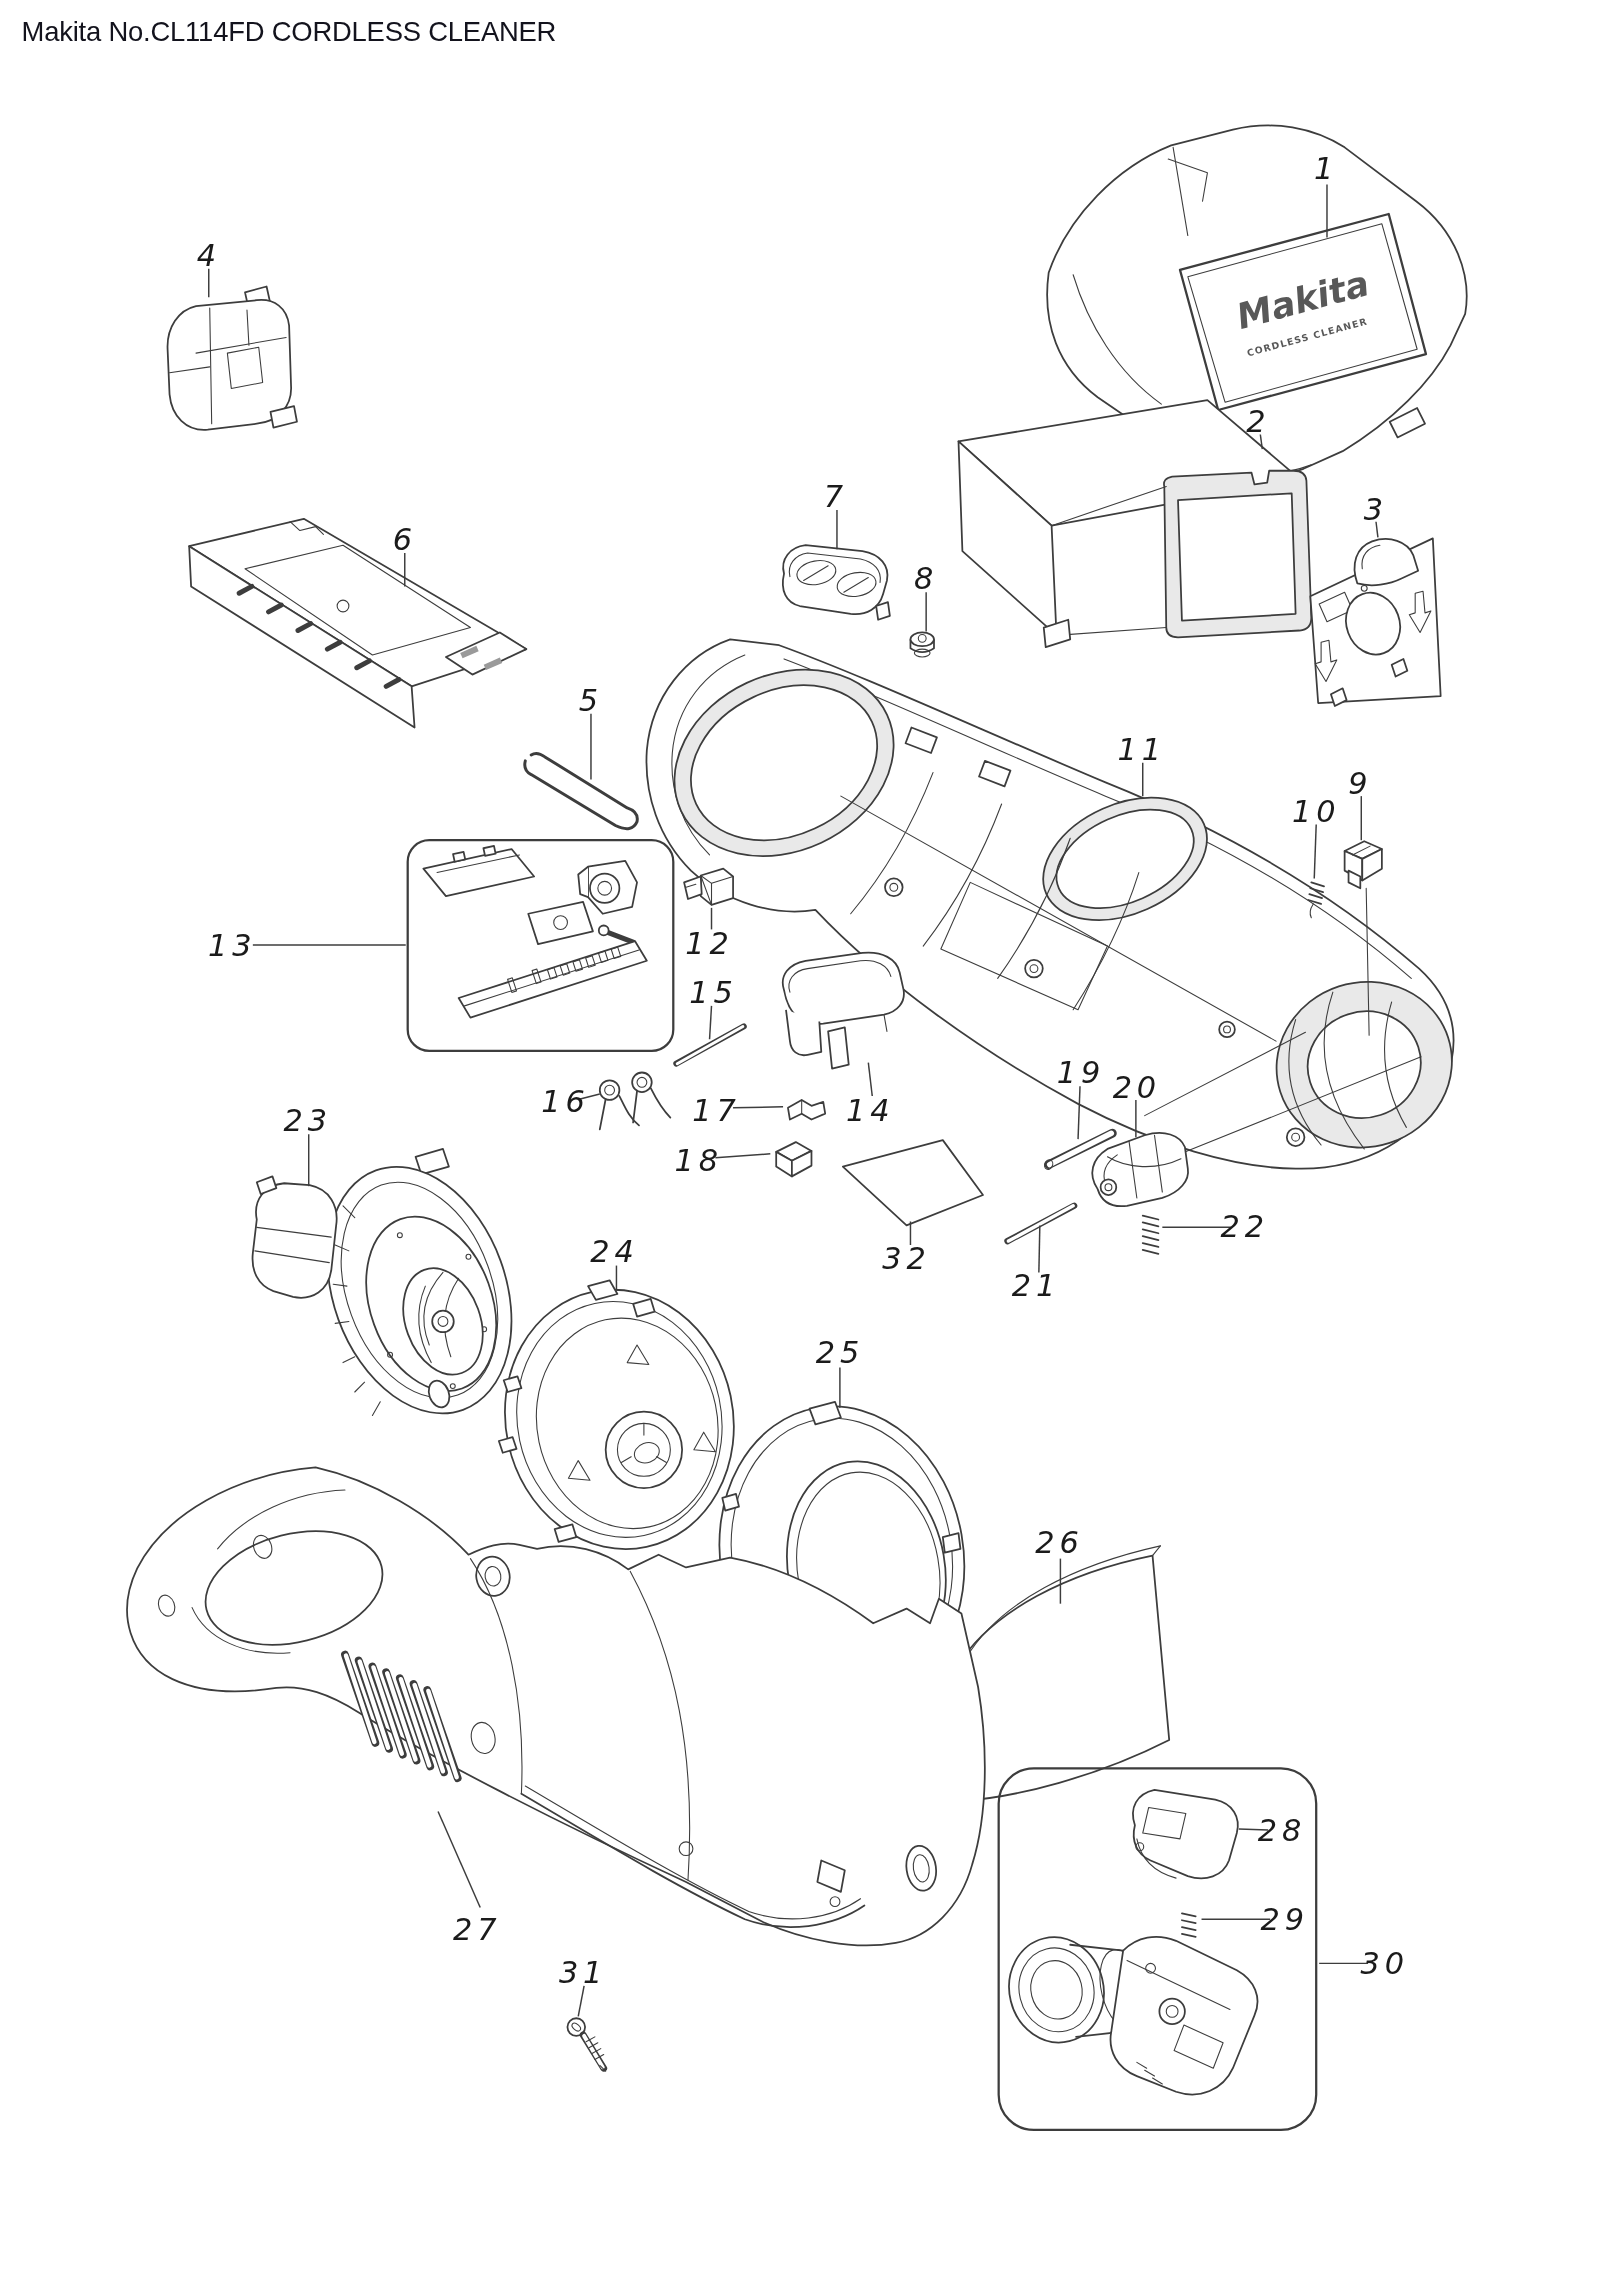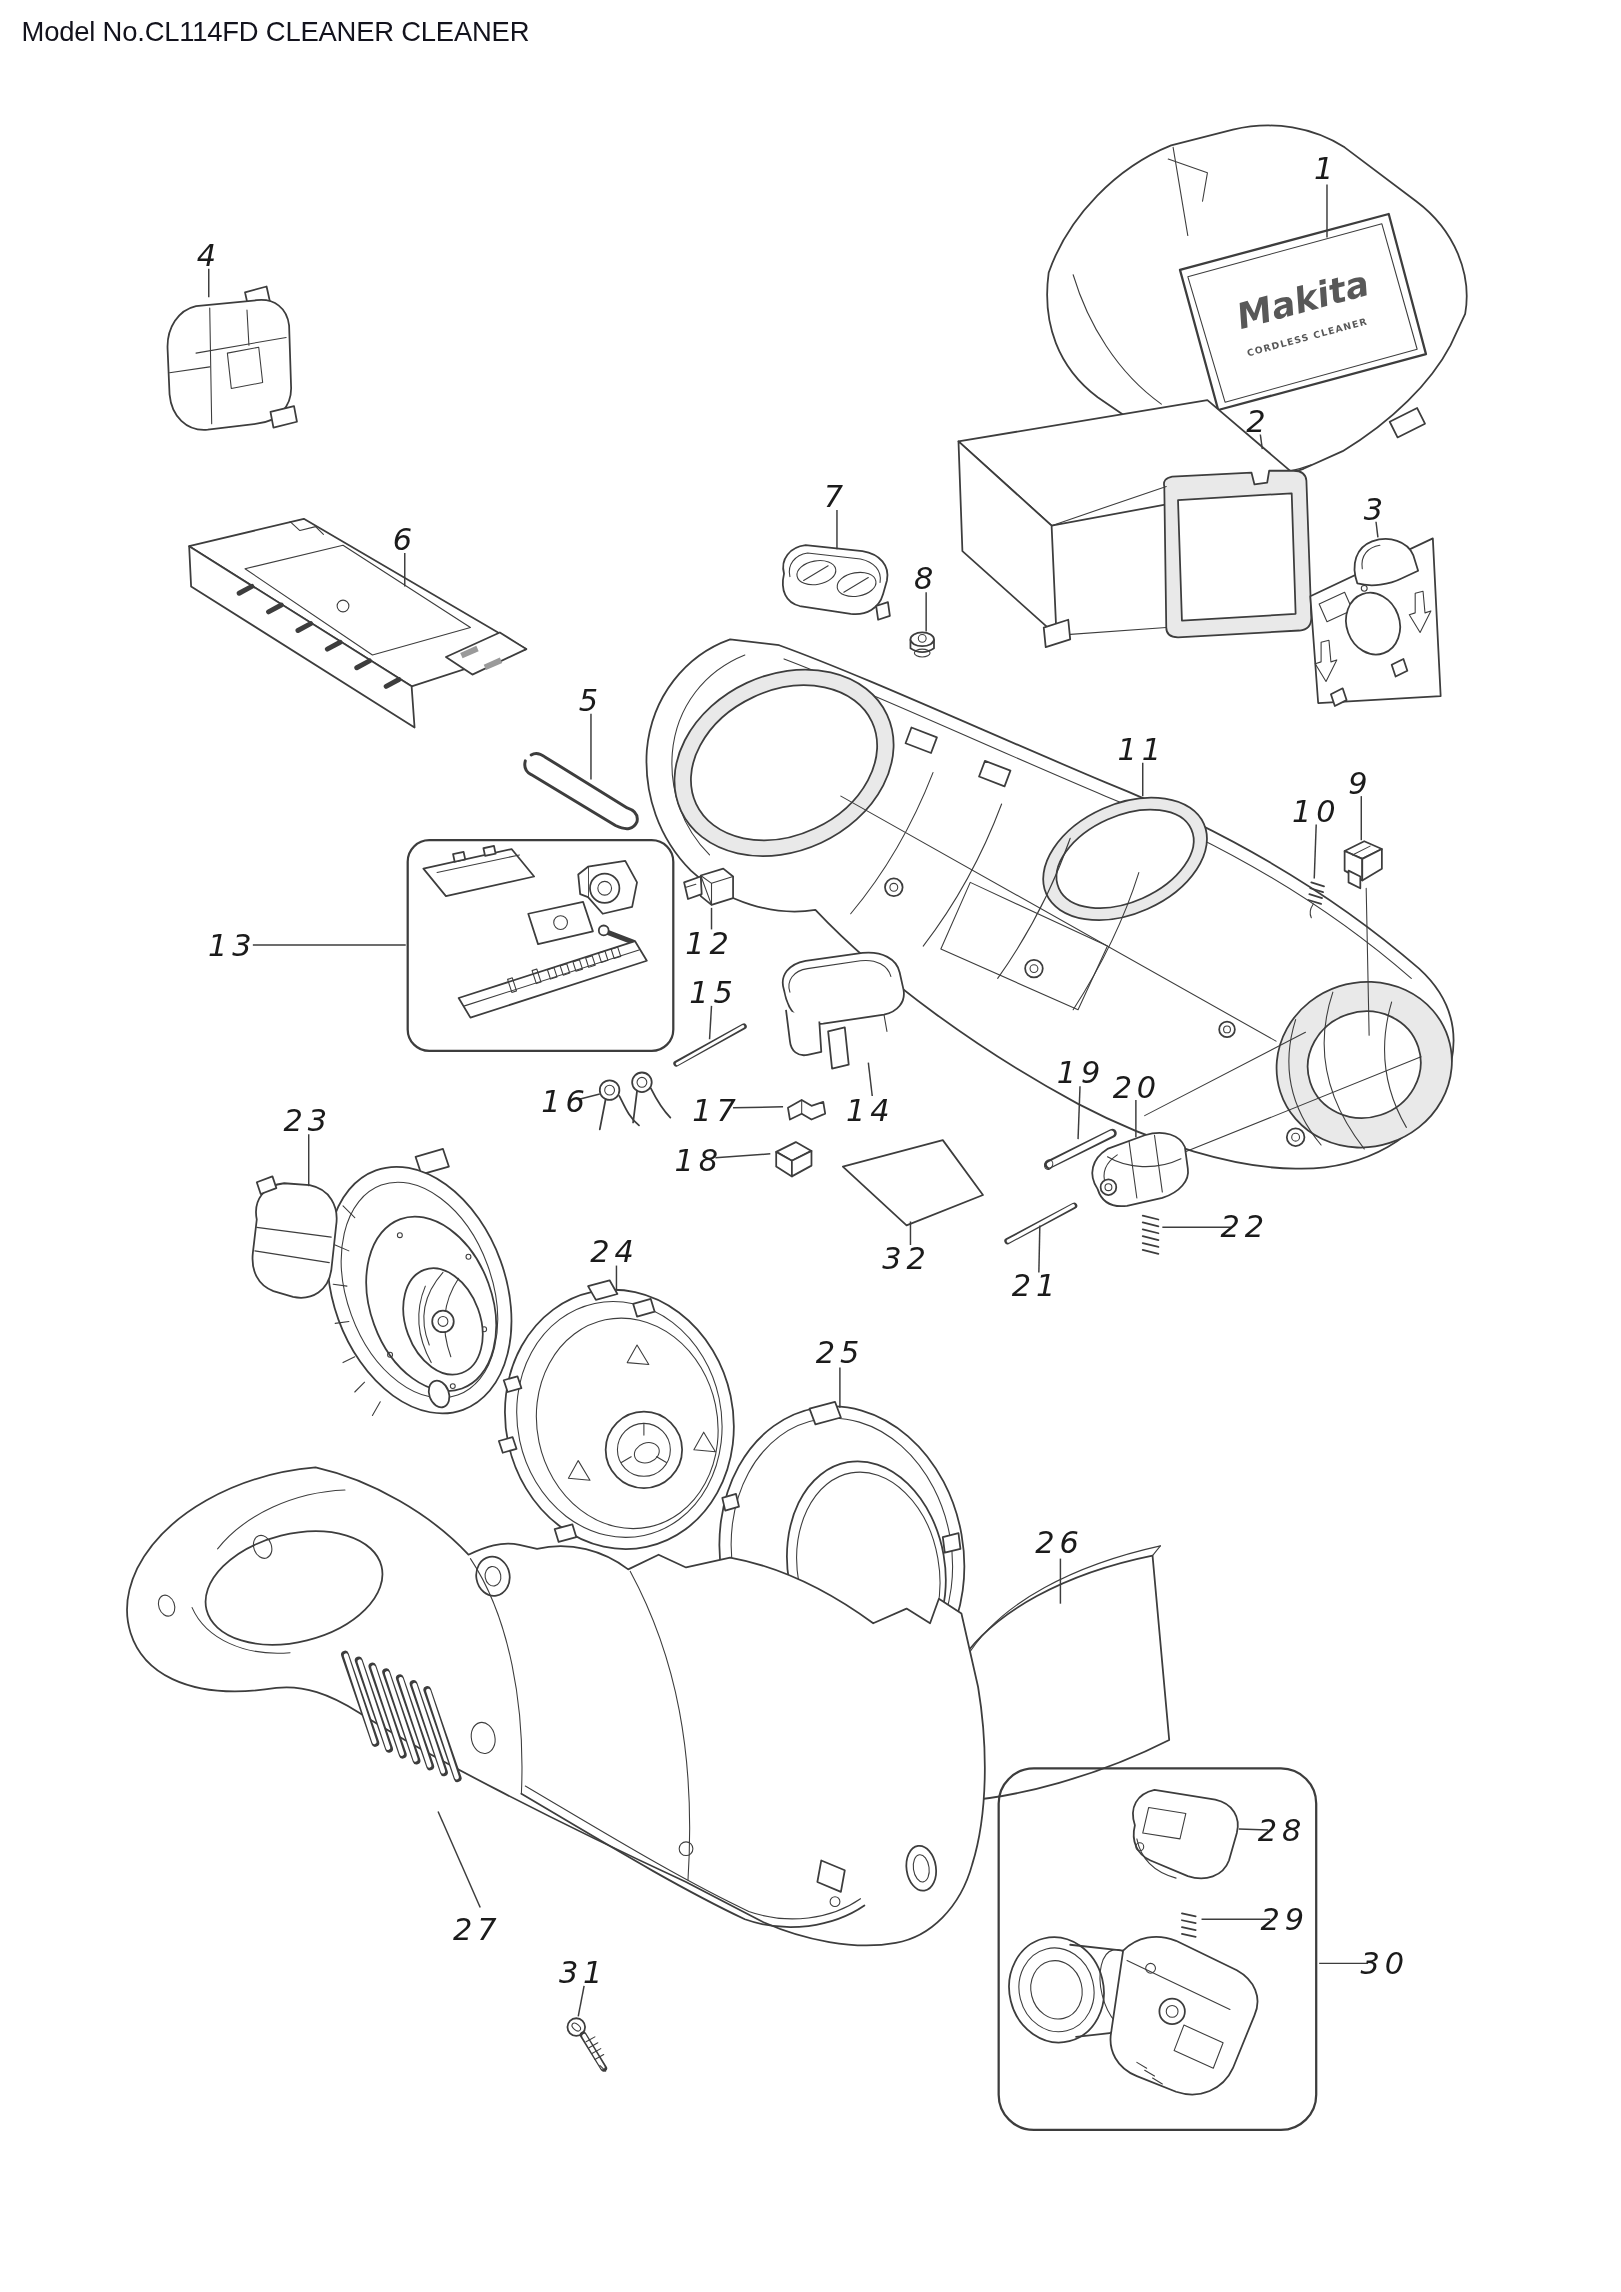--- a/index.html
+++ b/index.html
@@ -18,21 +18,21 @@
        fill:#1b1b1b;letter-spacing:5px;text-anchor:middle;dominant-baseline:central;}
   .logo{font-family:"DejaVu Sans",sans-serif;font-style:italic;font-weight:bold;
         fill:#585858;text-anchor:middle;}
   .logosub{font-family:"DejaVu Sans",sans-serif;font-weight:bold;font-size:9.5px;
         fill:#585858;text-anchor:middle;letter-spacing:1.2px;}
   .ldr{stroke:#3d3d3d;stroke-width:1.5;fill:none;}
 </style>
 </head>
 <body>
 
-<div class="title">Model No.CL114FD CLEANER CLEANER</div>
+<div class="title">Makita No.CL114FD CORDLESS CLEANER</div>
 
 <svg width="1621" height="2293" viewBox="0 0 1654 2339">
 
   <g>
     <path class="fw" d="M1070,278 C1090,220 1140,170 1195,148 L1258,132 C1300,122 1340,130 1372,150 L1445,205 C1485,235 1502,280 1495,320 L1480,352 C1460,390 1420,430 1370,460 L1330,478 C1290,492 1250,490 1215,470 L1120,405 C1080,375 1063,330 1070,278 Z"></path>
     <path class="ln w1" d="M1095,280 C1110,330 1140,380 1185,412"></path>
     <path class="ln w1" d="M1197,150 L1212,240"></path>
     <path class="ln w1" d="M1192,162 L1232,176 L1227,205"></path>
     <path class="ln w1" d="M1218,468 C1260,486 1300,488 1338,474"></path>
     <polygon class="fw" points="1418,430 1446,416 1454,432 1426,446"></polygon>

